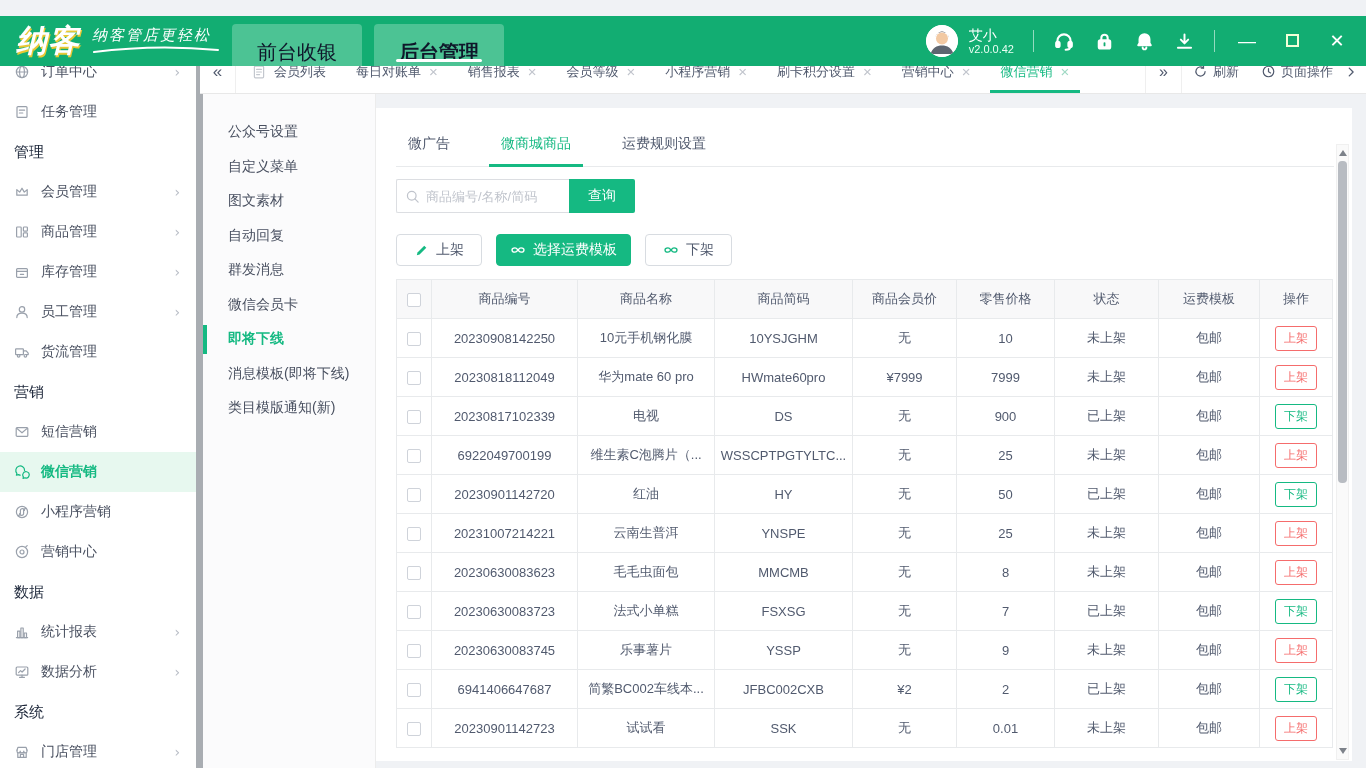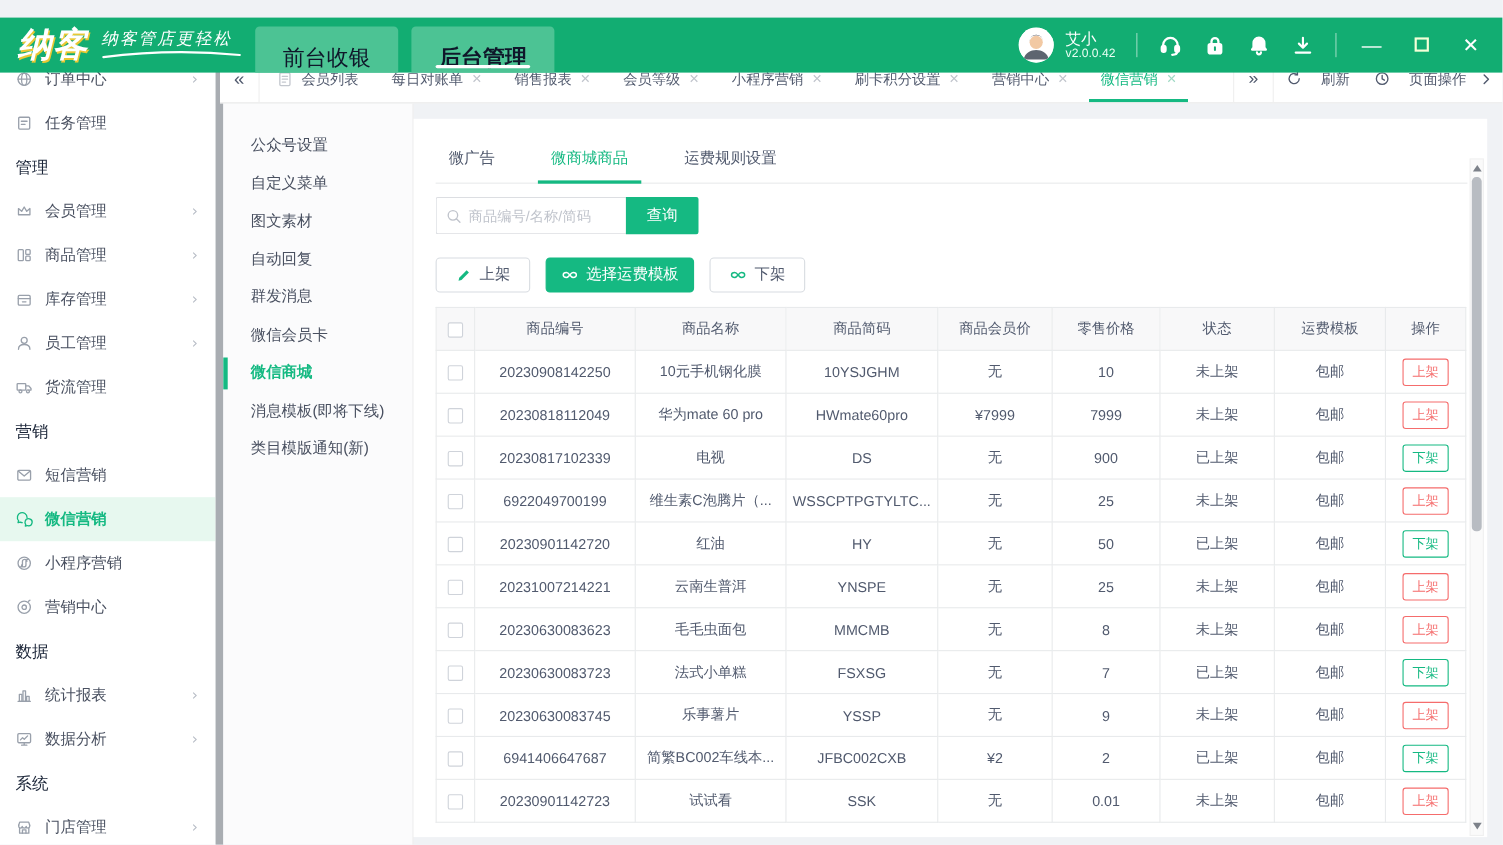--- a/index.html
+++ b/index.html
@@ -38,21 +38,21 @@
   .back-btn{width:36px;display:flex;align-items:center;justify-content:center;font-size:17px;color:#515a6e;border-right:1px solid #efefef;cursor:pointer;}
   .tab-strip{display:flex;flex:1;overflow:hidden;}
   .tab{display:flex;align-items:center;gap:7px;padding:0 15px;font-size:13px;color:#515a6e;position:relative;cursor:pointer;white-space:nowrap;}
   .tab .tab-ico{color:#c3c7ce;}
   .tab.active{color:var(--accent);}
   .tab.active::after{content:"";position:absolute;left:4px;right:4px;bottom:0;height:3px;background:var(--accent);}
   .tab-close{color:#c0c4cc;font-size:15px;margin-left:1px;}
   .tab.active .tab-close{color:#9fd9c4;}
   .right-controls{display:flex;align-items:stretch;border-left:1px solid #efefef;}
   .more-btn{padding:0 13px;display:flex;align-items:center;font-size:16px;color:#515a6e;border-right:1px solid #efefef;cursor:pointer;}
-  .ctrl-btn{display:flex;align-items:center;gap:17px;padding:0 11px;font-size:13px;color:#515a6e;cursor:pointer;}
+  .ctrl-btn{display:flex;align-items:center;gap:5px;padding:0 11px;font-size:13px;color:#515a6e;cursor:pointer;}
   .ctrl-btn .icon{color:#515a6e;}
   .chev{display:flex;align-items:center;padding-right:8px;color:#515a6e;cursor:pointer;}
 
   
   .sidebar{position:absolute;left:0;top:50px;width:196px;height:718px;background:#fff;overflow:hidden;padding-top:2px;}
   .side-item{height:40px;display:flex;align-items:center;padding:0 16px 0 14px;gap:11px;font-size:14px;color:#495060;cursor:pointer;}
   .side-item .icon{color:#99a0ab;}
   .side-item .arrow{margin-left:auto;color:#b8bdc6;font-size:14px;font-family:"DejaVu Sans",sans-serif;}
   .side-item.active{background:#e7f8ef;color:var(--accent);font-weight:bold;}
   .side-item.active .icon{color:var(--accent);}
@@ -396,21 +396,21 @@
     </aside>
   <div class="side-scrollbar"></div>
 
   <aside class="submenu">
       <div class="sub-item">公众号设置</div>
       <div class="sub-item">自定义菜单</div>
       <div class="sub-item">图文素材</div>
       <div class="sub-item">自动回复</div>
       <div class="sub-item">群发消息</div>
       <div class="sub-item">微信会员卡</div>
-      <div class="sub-item active">微信商城</div>
+      <div class="sub-item active">即将下线</div>
       <div class="sub-item">消息模板(即将下线)</div>
       <div class="sub-item">类目模版通知(新)</div>
     </aside>
 
   <main class="content">
     <div class="mtabs">
       <div class="mtab"><span>微广告</span></div>
       <div class="mtab active"><span>微商城商品</span></div>
       <div class="mtab"><span>运费规则设置</span></div>
     </div>

